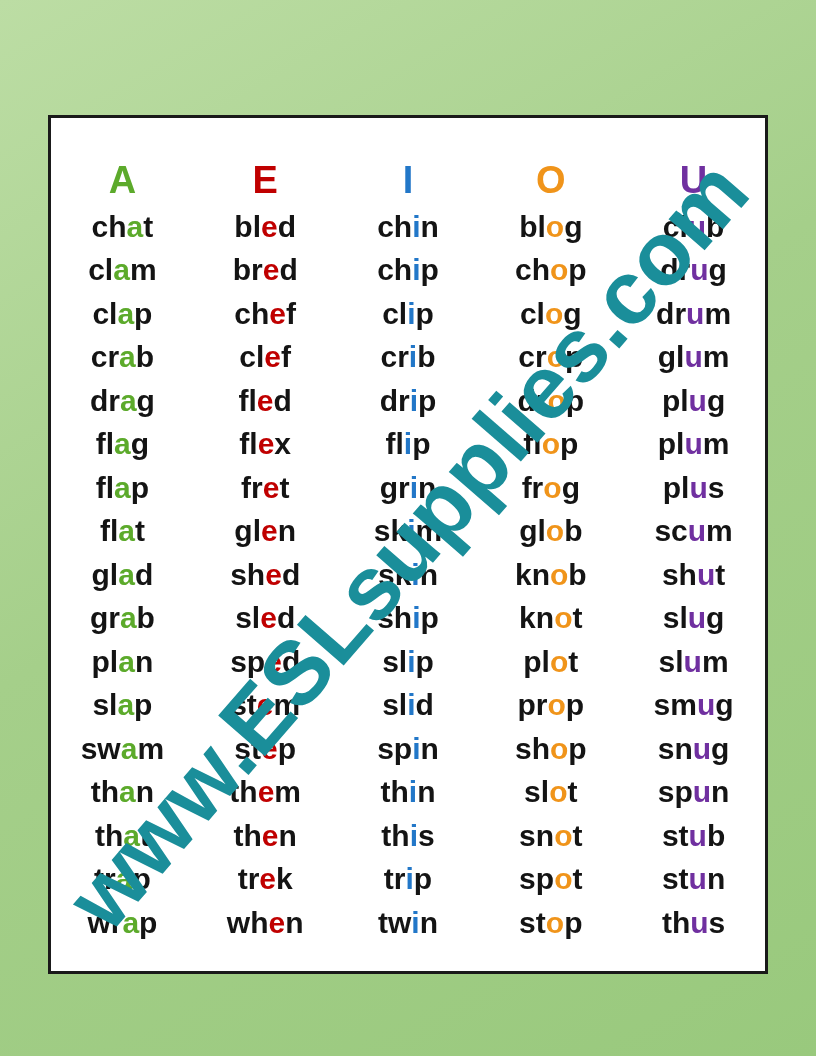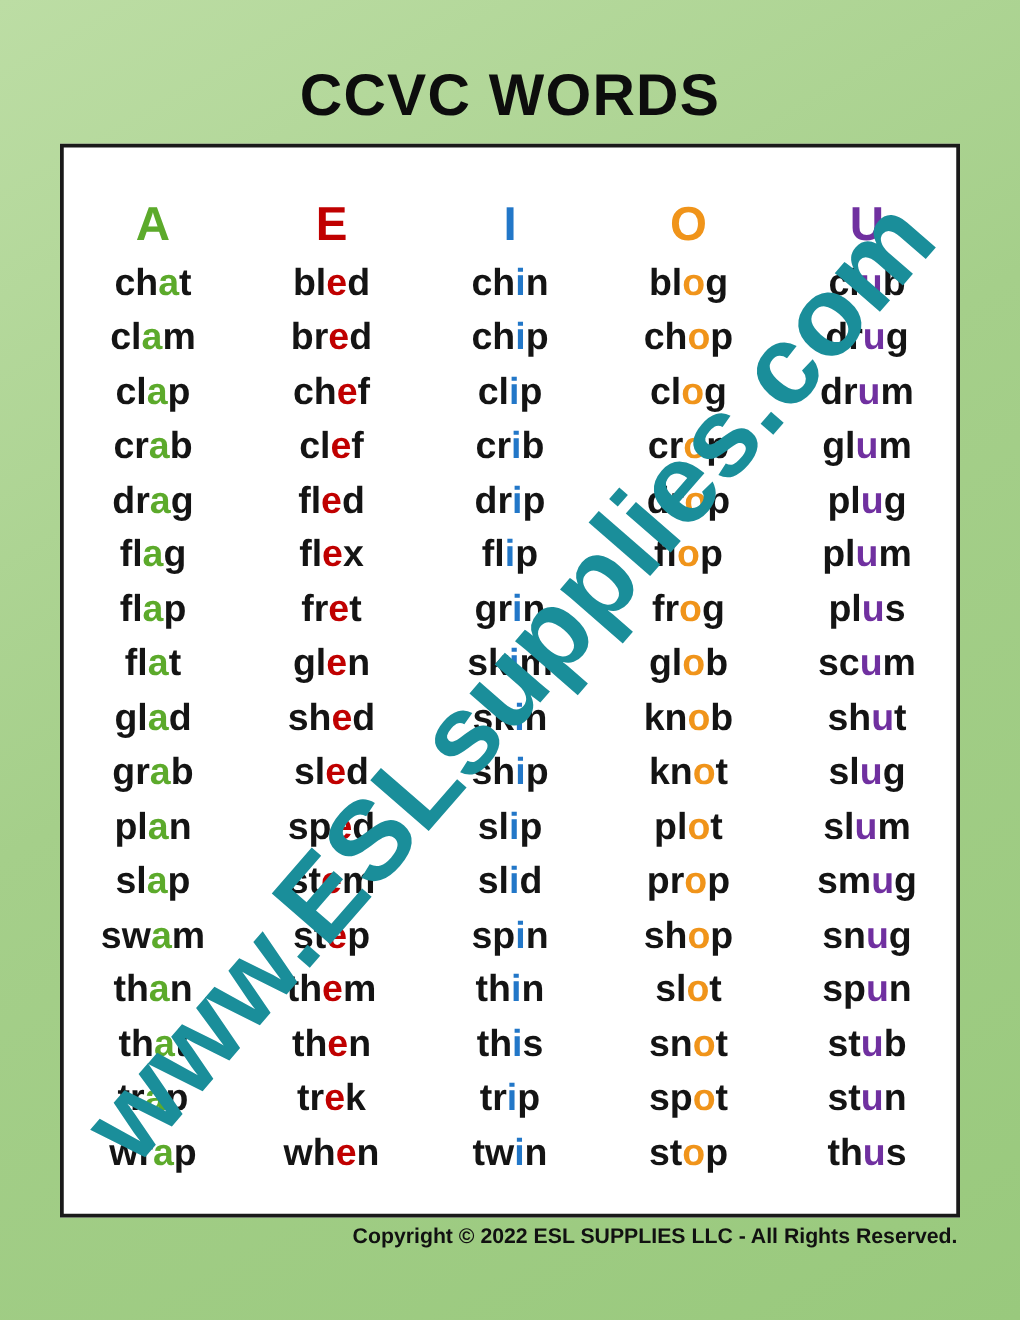--- a/index.html
+++ b/index.html
@@ -80,21 +80,20 @@
     right: 50px;
     font-size: 17px;
     font-weight: bold;
     color: #111111;
   }
 </style>
 </head>
 <body>
 
 <div class="page" style="--bg-light: #bcdda4; --bg-mid: #a5cf8a; --bg-dark: #99c97d;">
-  <div class="title">CCVC WORDS</div>
 
   <div class="panel" style="background: rgb(255, 255, 255); border-color: rgb(26, 26, 26);">
     <div class="grid">
         <div class="col">
           <div class="col-header" style="color: rgb(92, 170, 43);">A</div>
           <div class="word" style="color: rgb(20, 20, 20);"><span>ch</span><span style="color: rgb(92, 170, 43);">a</span><span>t</span></div>
           <div class="word" style="color: rgb(20, 20, 20);"><span>cl</span><span style="color: rgb(92, 170, 43);">a</span><span>m</span></div>
           <div class="word" style="color: rgb(20, 20, 20);"><span>cl</span><span style="color: rgb(92, 170, 43);">a</span><span>p</span></div>
           <div class="word" style="color: rgb(20, 20, 20);"><span>cr</span><span style="color: rgb(92, 170, 43);">a</span><span>b</span></div>
           <div class="word" style="color: rgb(20, 20, 20);"><span>dr</span><span style="color: rgb(92, 170, 43);">a</span><span>g</span></div>
@@ -189,14 +188,13 @@
           <div class="word" style="color: rgb(20, 20, 20);"><span>sp</span><span style="color: rgb(112, 48, 160);">u</span><span>n</span></div>
           <div class="word" style="color: rgb(20, 20, 20);"><span>st</span><span style="color: rgb(112, 48, 160);">u</span><span>b</span></div>
           <div class="word" style="color: rgb(20, 20, 20);"><span>st</span><span style="color: rgb(112, 48, 160);">u</span><span>n</span></div>
           <div class="word" style="color: rgb(20, 20, 20);"><span>th</span><span style="color: rgb(112, 48, 160);">u</span><span>s</span></div>
         </div>
       </div>
   </div>
 
   <div class="watermark" style="color: rgb(26, 142, 154);">www.ESLsupplies.com</div>
 
-  <div class="copyright">Copyright © 2022 ESL SUPPLIES LLC - All Rights Reserved.</div>
 </div>
 
 </body></html>

